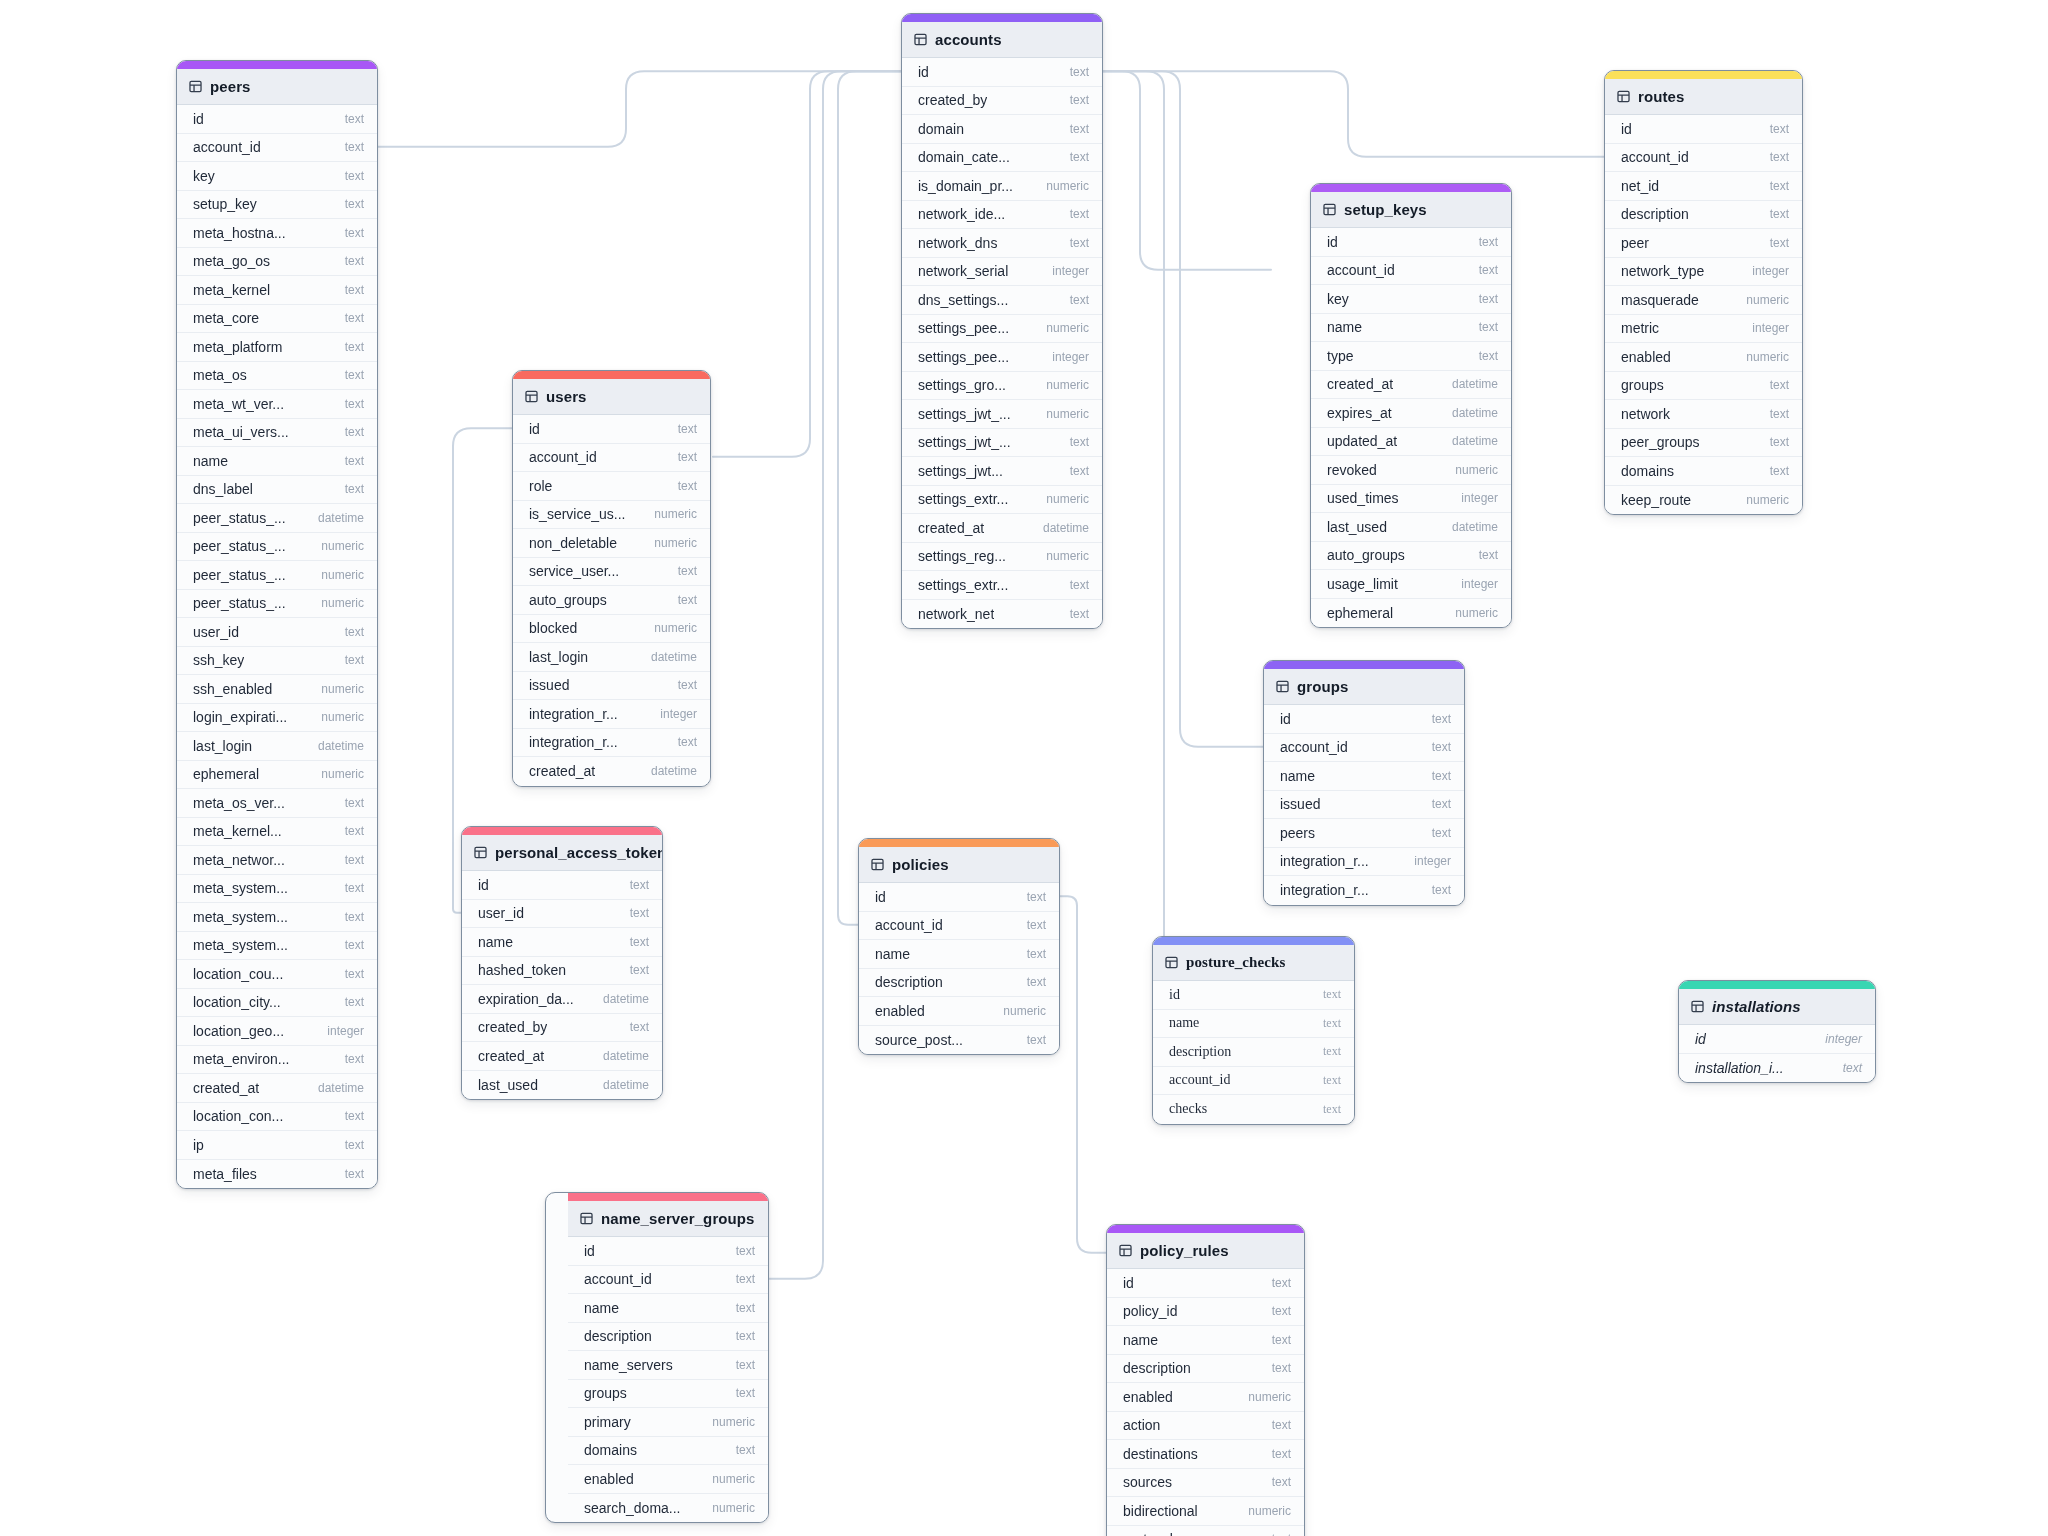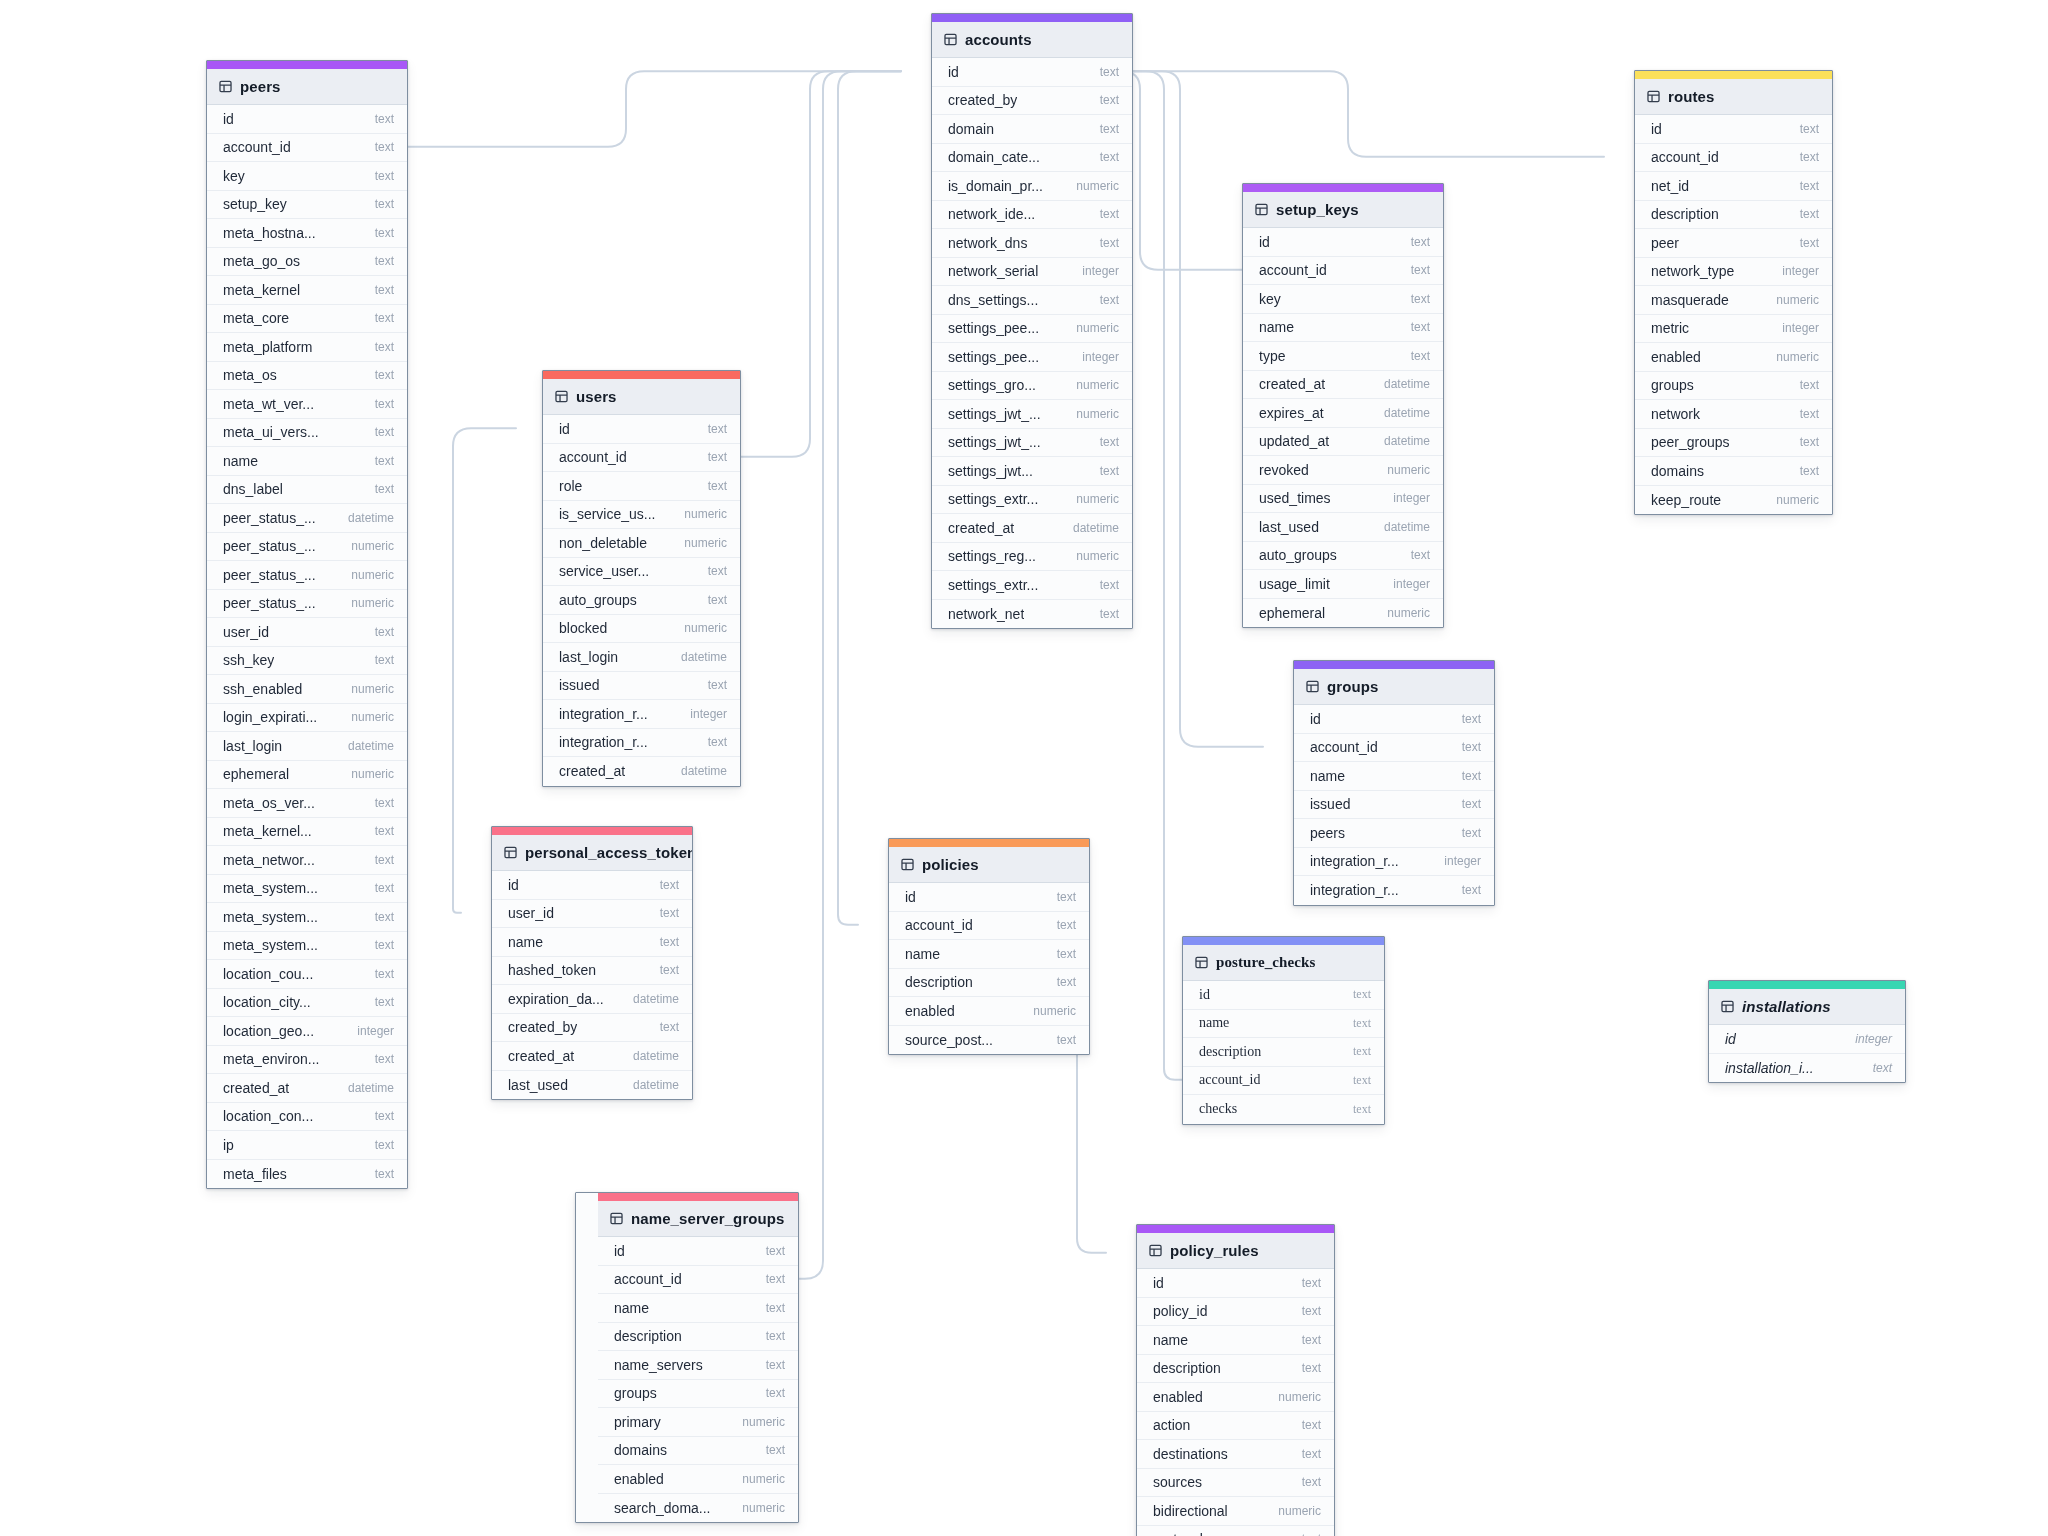--- a/index.html
+++ b/index.html
@@ -7,24 +7,23 @@
     position:relative;width:2048px;height:1536px;overflow:hidden;
     background:#ffffff;
     font-family:"Liberation Sans", sans-serif;
   }
   #relations-svg{position:absolute;left:0;top:0;z-index:1;}
   #tables-layer{position:absolute;left:0;top:0;width:100%;height:100%;z-index:2;}
   .table-card{
     position:absolute;
     background:#fbfcfd;
     border:1.5px solid #7e8ea0;
-    border-radius:1px;
+    border-radius:10px;
     overflow:hidden;
     box-shadow:0 1px 3px rgba(16,24,40,.14), 0 5px 12px rgba(16,24,40,.07);
-    margin-left:30px;
   }
   .color-bar{height:8px;width:100%;}
   .table-head{
     height:36px;display:flex;align-items:center;gap:8px;
     background:#ebeef3;border-bottom:1px solid #d5dce4;
     padding:0 12px;box-sizing:border-box;
   }
   .t-name{font-size:15px;font-weight:700;color:#141c28;letter-spacing:.1px;}
   .t-icon{display:flex;align-items:center;}
   .row{
@@ -462,21 +461,21 @@
         </div>
         <div class="row">
           <span class="f-name">enabled</span>
           <span class="f-type">numeric</span>
         </div>
         <div class="row">
           <span class="f-name">search_doma...</span>
           <span class="f-type">numeric</span>
         </div>
       </div>
-      <div class="table-card" style="left: 1212px; top: 183px; width: 200px;">
+      <div class="table-card" style="left: 1310px; top: 183px; width: 200px;">
         <div class="color-bar" style="background: rgb(173, 92, 245);"></div>
         <div class="table-head">
           <span class="t-icon">
             <svg width="13" height="13" viewBox="0 0 16 16" fill="none">
               <rect x="1.2" y="1.8" width="13.6" height="12.4" rx="1.6" stroke="#333d4d" stroke-width="1.6"></rect>
               <path d="M1.2 6.2 H14.8 M6.2 6.2 V14.2" stroke="#333d4d" stroke-width="1.6"></path>
             </svg>
           </span>
           <span class="t-name">setup_keys</span>
         </div>

